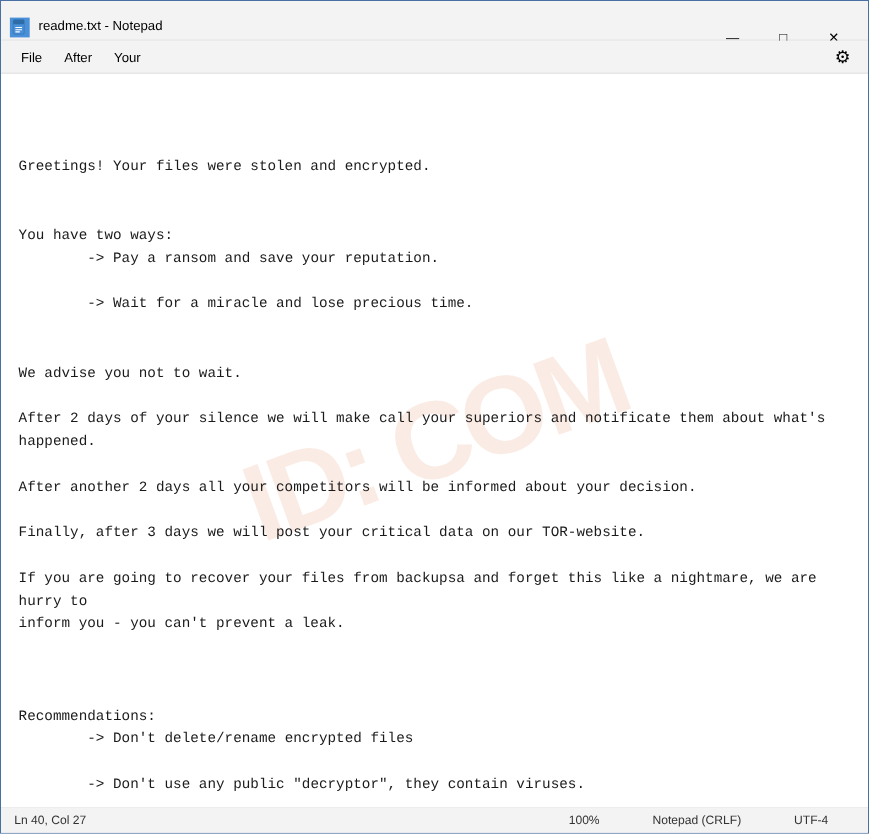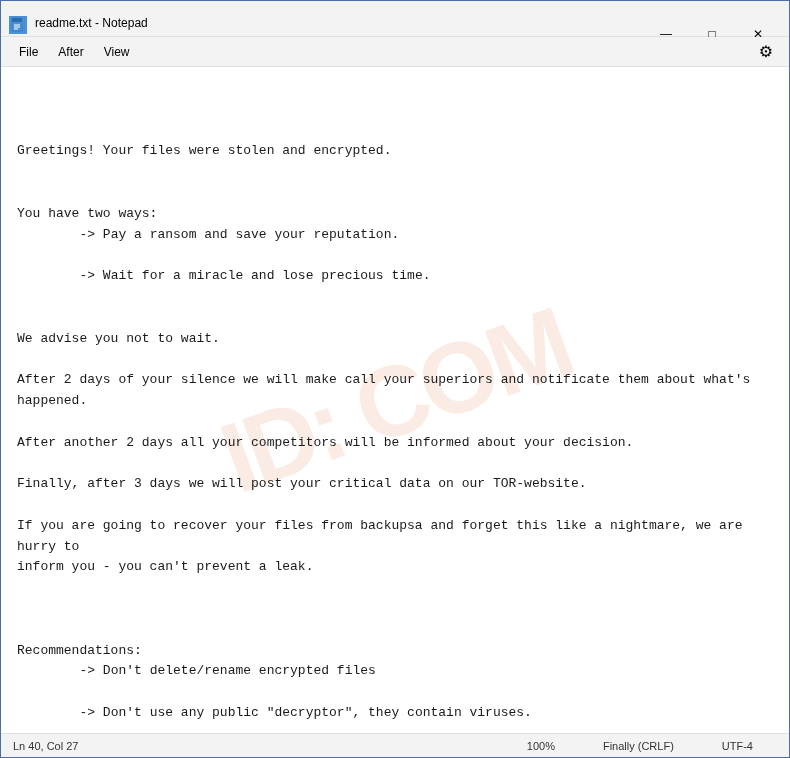--- a/index.html
+++ b/index.html
@@ -183,21 +183,21 @@
     <div class="title-bar-controls">
       <button class="title-bar-btn">—</button>
       <button class="title-bar-btn">□</button>
       <button class="title-bar-btn close">✕</button>
     </div>
   </div>
 
   <div class="menu-bar">
     <div class="menu-item">File</div>
     <div class="menu-item">After</div>
-    <div class="menu-item">View</div>
+    <div class="menu-item">Your</div>
     <div class="menu-bar-settings">
       <span>⚙</span>
     </div>
   </div>
 
   <div class="editor-area">
     <div class="watermark">ID: COM</div>
     <div class="editor-content">Greetings! Your files were stolen and encrypted.
 
 
@@ -233,17 +233,17 @@
         http://nevcorps5cvivjf6i2gm4uia                grinctazjlnqr2yiyd.onion/
 
 
 The cat is out of the bag.</div>
   </div>
 
   <div class="status-bar">
     <div class="status-item">Ln 40, Col 27</div>
     <div class="status-right">
       <div class="status-item">100%</div>
-      <div class="status-item">Finally (CRLF)</div>
+      <div class="status-item">Notepad (CRLF)</div>
       <div class="status-item">UTF-4</div>
     </div>
   </div>
 </div>
 
 </body></html>

